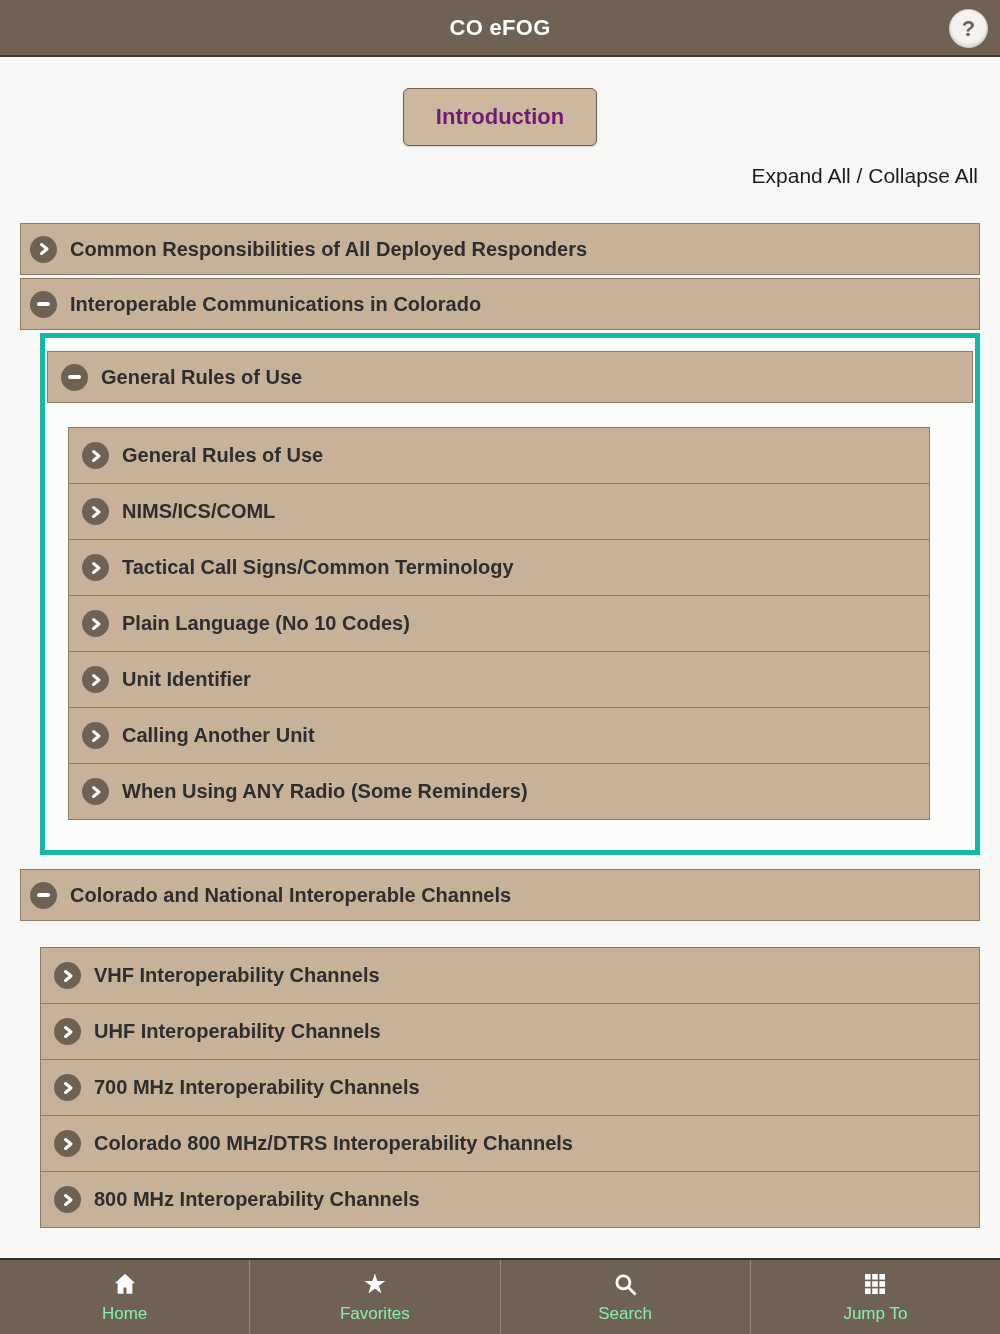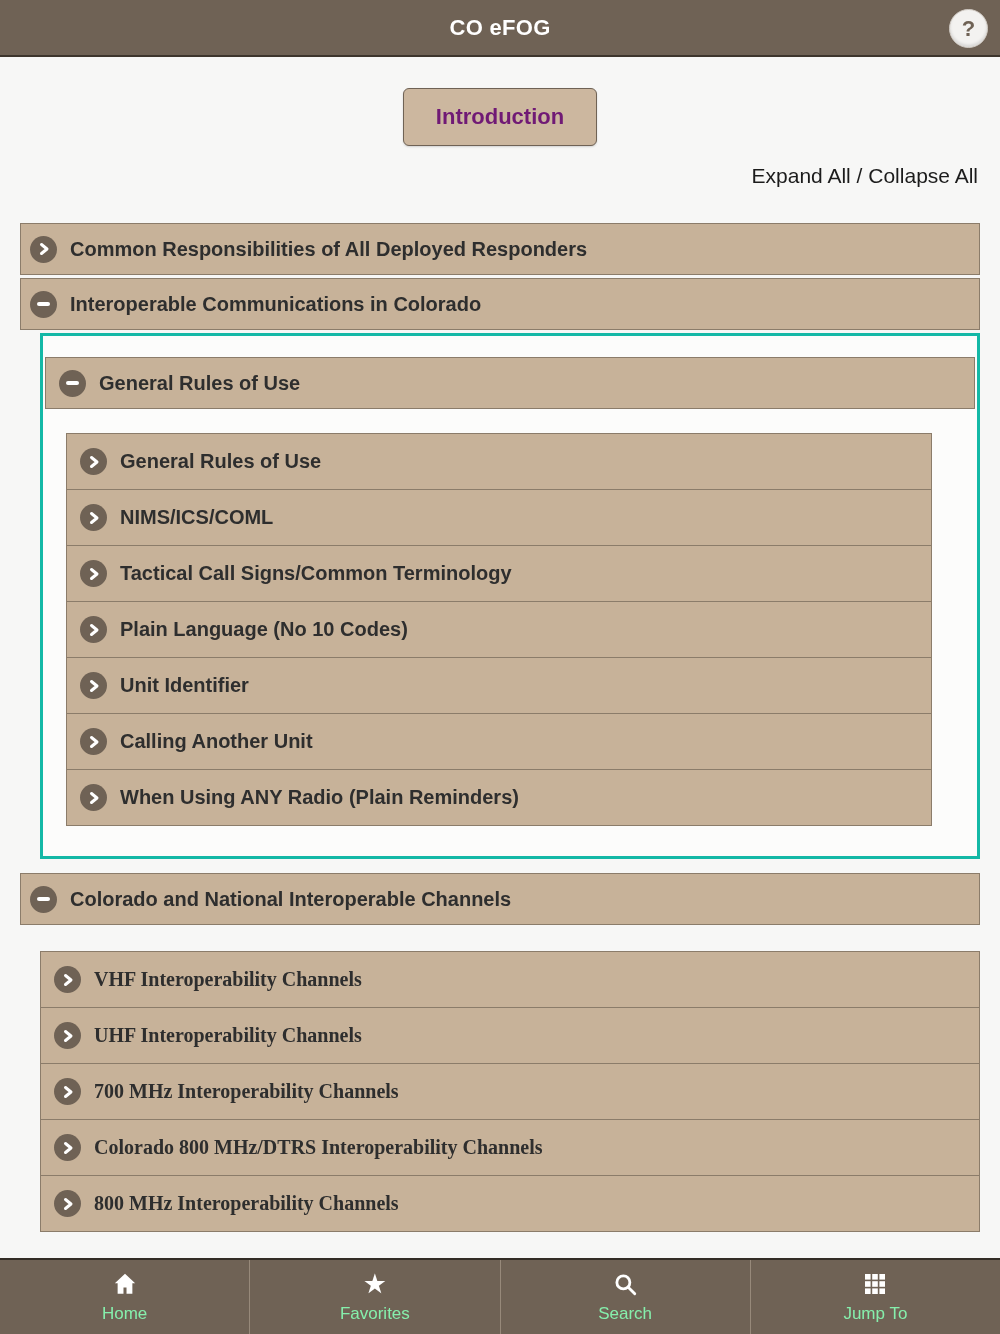--- a/index.html
+++ b/index.html
@@ -118,22 +118,22 @@
     width: 13px;
     height: 4px;
     border-radius: 2px;
     background: #ffffff;
   }
 
   
   .panel-l2 {
     margin: 0 20px 14px 40px;
     background: #fcfcfb;
-    border: 3px solid #14b8a6;
-    padding: 21px 2px 30px 2px;
+    border: 5px solid #14b8a6;
+    padding: 13px 2px 30px 2px;
   }
   .panel-l2 .bar--l2head {
     margin: 0;
   }
   .inner-list {
     margin: 24px 43px 0 21px;
   }
   .inner-list .bar + .bar {
     margin-top: -1px;
   }
@@ -143,21 +143,20 @@
 
   
   .channels-list {
     margin: 26px 20px 0 40px;
   }
   .channels-list .bar + .bar {
     margin-top: -1px;
   }
   .channels-list .bar {
     height: 55px;
-    font-family: Liberation Serif, serif;
   }
 
   
   .tab-bar {
     position: fixed;
     left: 0;
     bottom: 0;
     width: 1000px;
     height: 74px;
     background: #6f6255;
@@ -297,21 +296,21 @@
           </span>
           <span class="bar-label">Calling Another Unit</span>
         </div>
 
         <div class="bar">
           <span class="disc">
             <svg width="12" height="14" viewBox="0 0 12 14">
                 <path d="M3.5 2.5 L9 7 L3.5 11.5" stroke="#ffffff" stroke-width="3" fill="none" stroke-linecap="round" stroke-linejoin="round"></path>
               </svg>
           </span>
-          <span class="bar-label">When Using ANY Radio (Plain Reminders)</span>
+          <span class="bar-label">When Using ANY Radio (Some Reminders)</span>
         </div>
 
       </div>
     </div>
 
     <div class="bar bar--l1">
       <span class="disc">
           <span class="minus-glyph"></span>
         </span>
       <span class="bar-label">Colorado and National Interoperable Channels</span>

